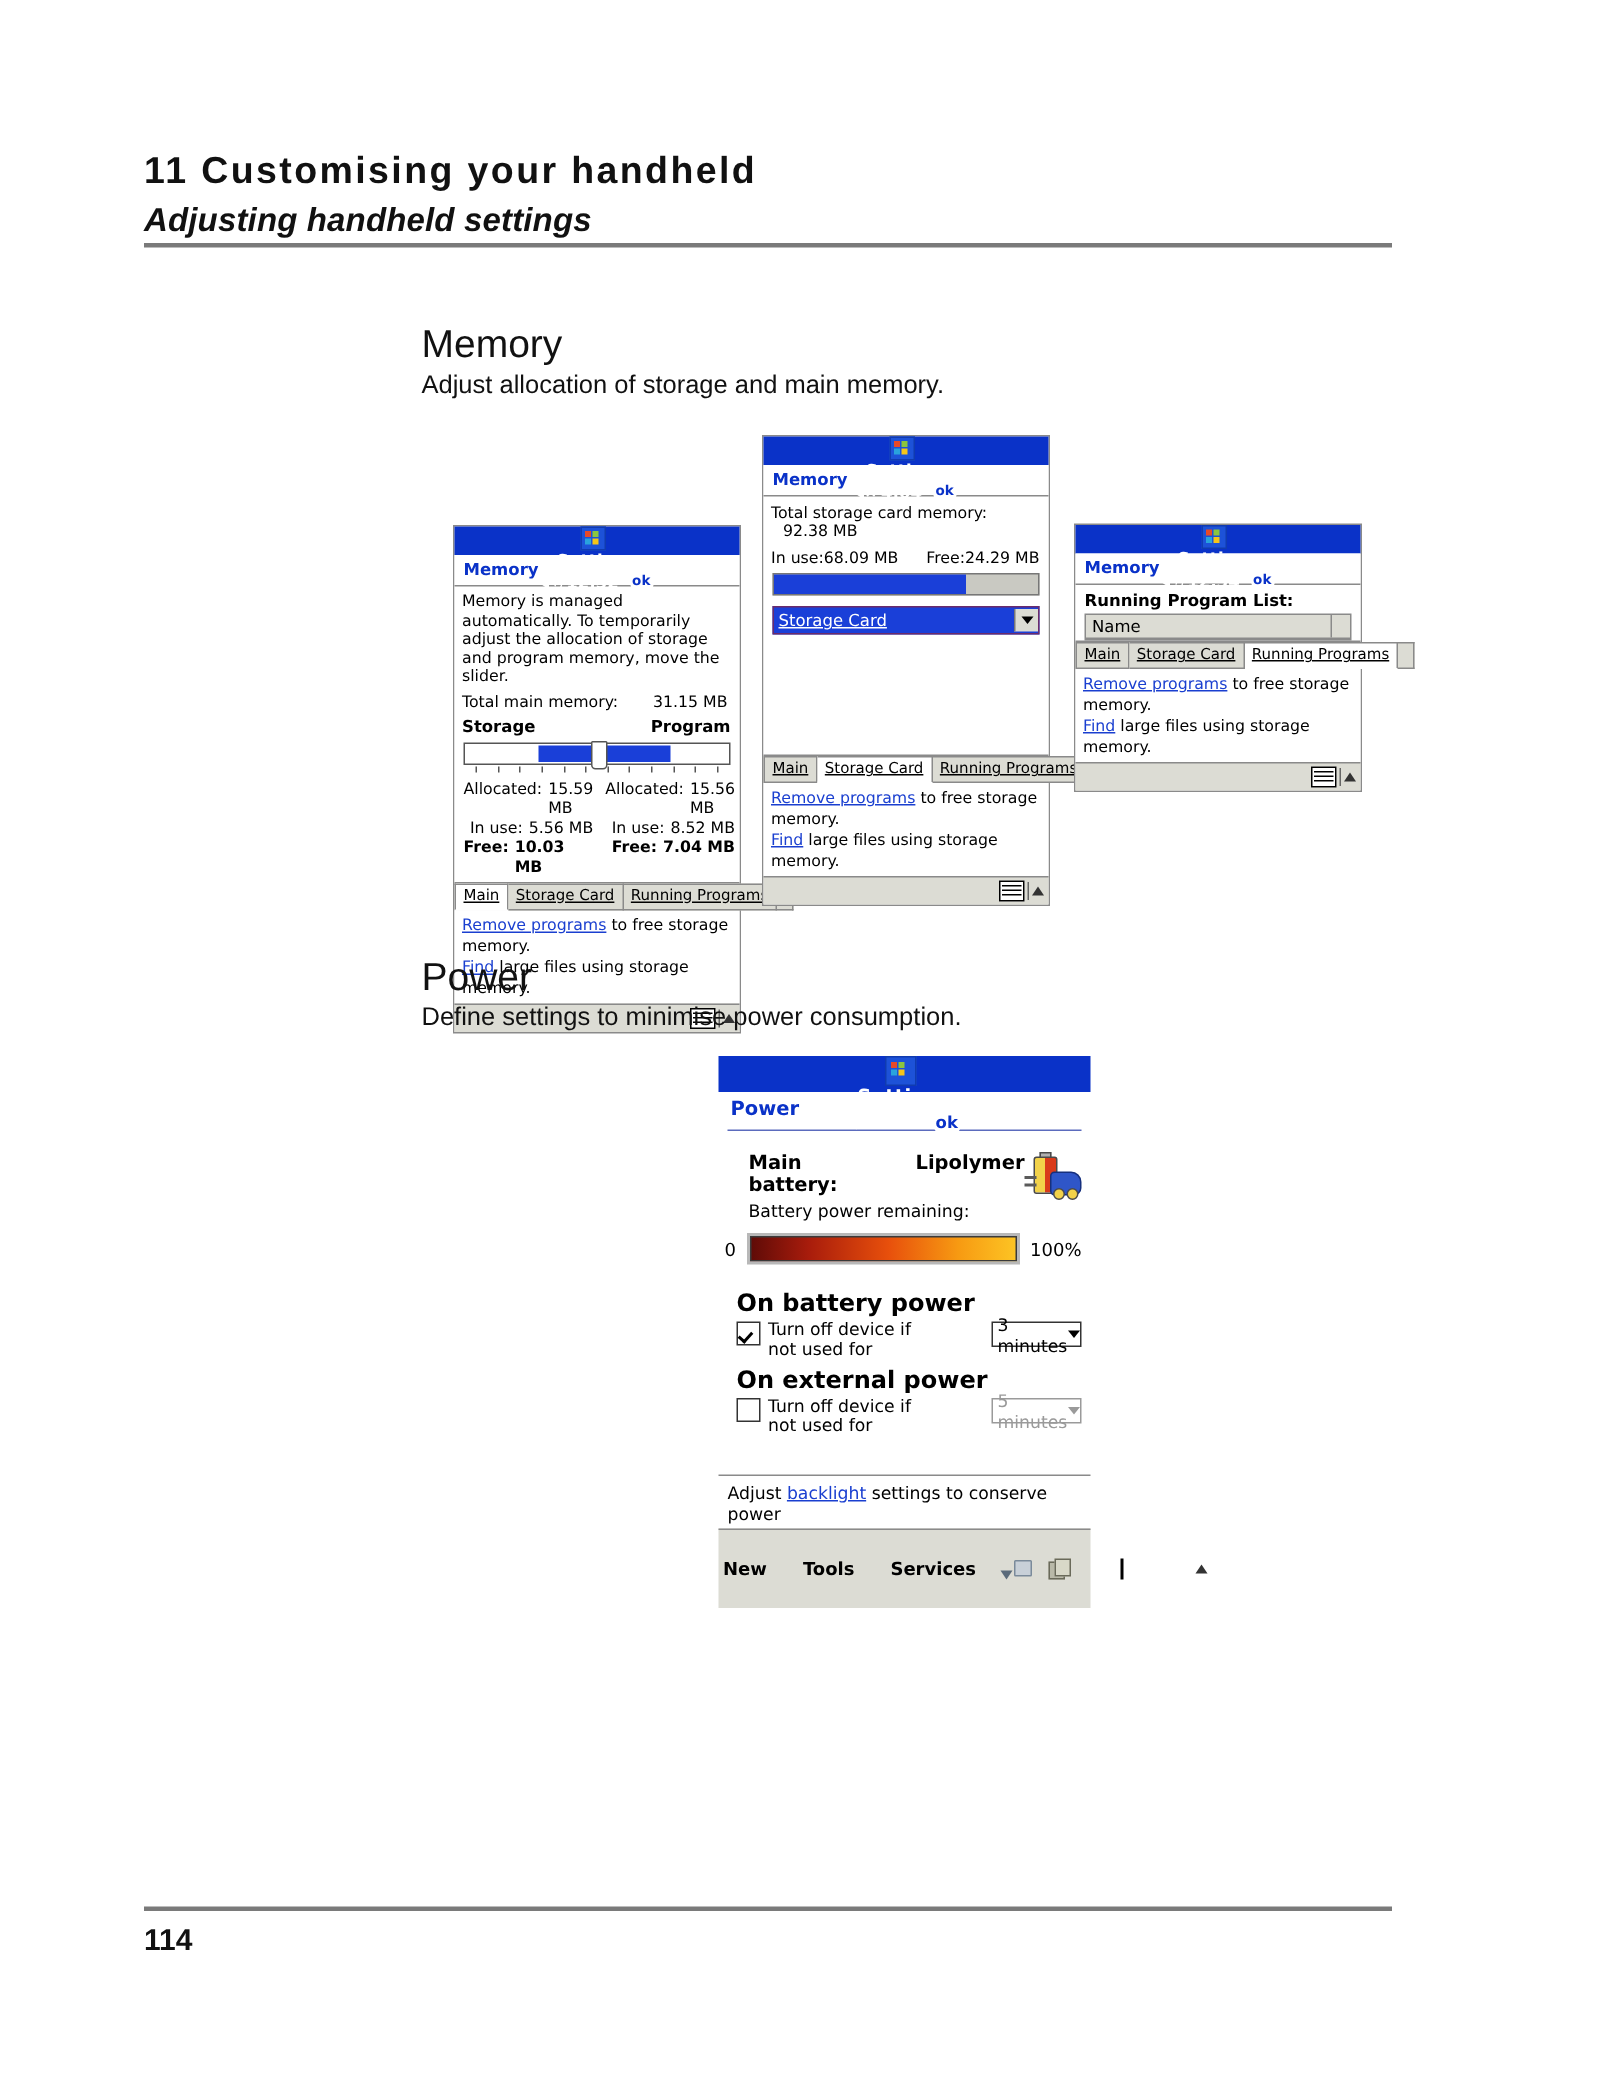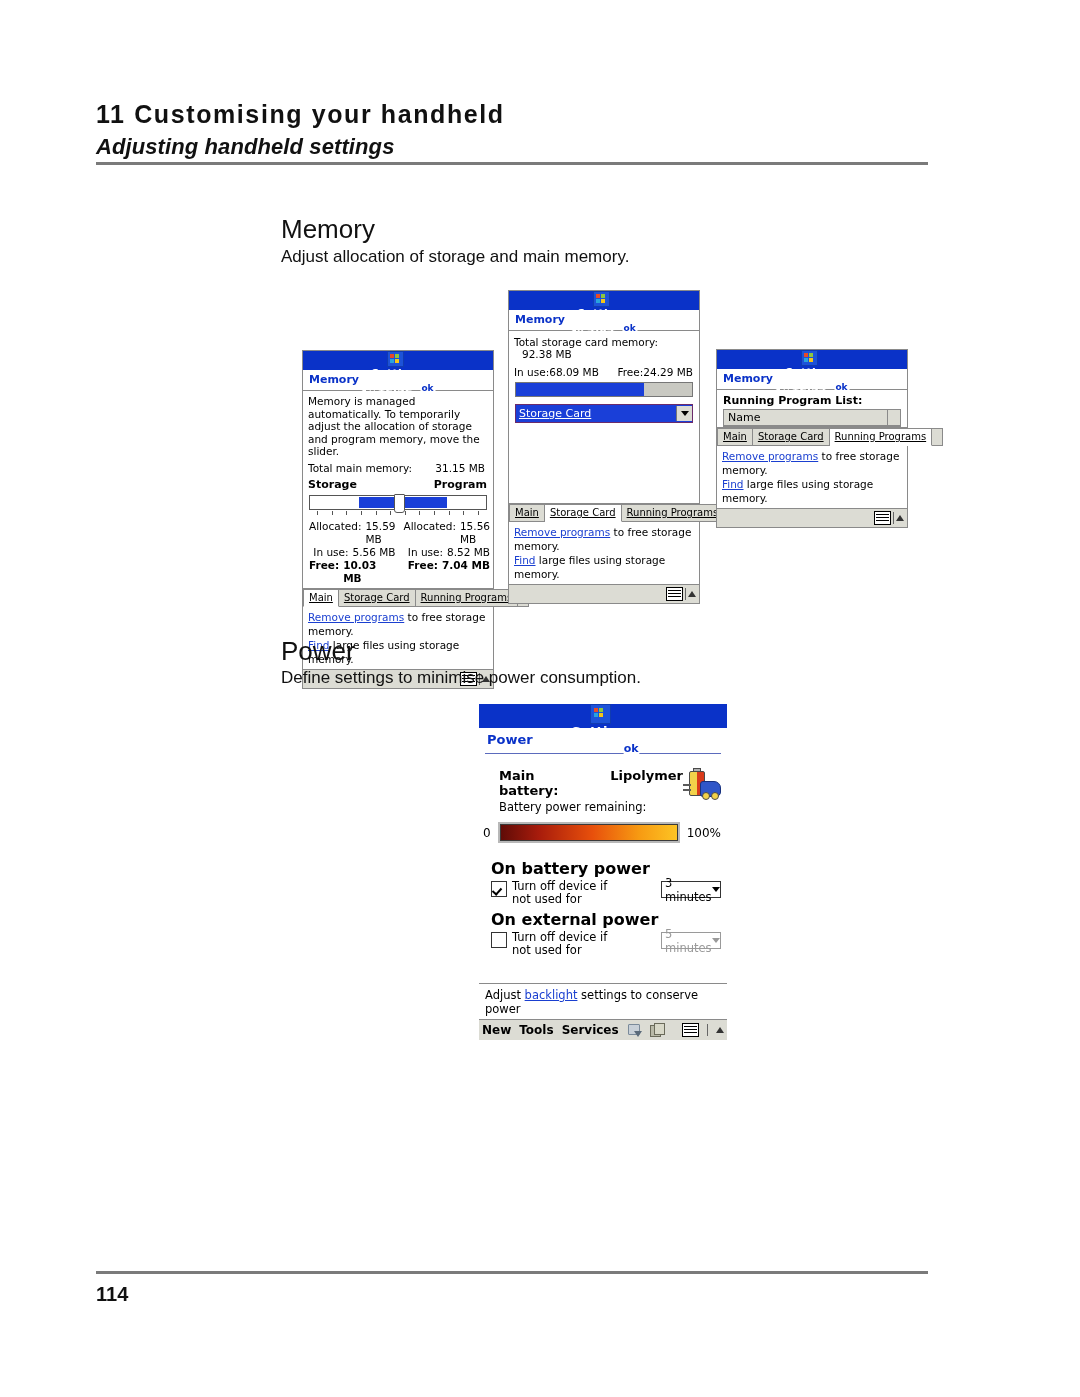--- a/index.html
+++ b/index.html
@@ -273,21 +273,21 @@
   .pw-select .sv { flex: 1 1 auto; }
   .pw-select .sa { width:0;height:0;border-left:4px solid transparent;border-right:4px solid transparent;border-top:5px solid #000; }
   .pw-select.disabled .sa { border-top-color: #9a9a9a; }
 
   .pw-adjust {
     font-size: 11.5px; padding: 4px 6px 3px 6px; border-top: 1px solid #8a8a8a;
     margin-top: 26px; background:#fff;
   }
   .pw-menubar {
     height: 20px; background: #dcdcd4; border-top: 1px solid #8a8a8a;
-    display:flex; align-items:center; padding: 0 3px; gap: 8px;
+    display:flex; align-items:center; padding: 16px 3px; gap: 24px;
     font-size: 12px; font-weight: bold;
   }
   .pw-menubar .spacer { flex: 1 1 auto; }
   .mi-icon { width: 15px; height: 14px; position: relative; }
   .mi-icon .scr {
     position:absolute; left:1px; top:1px; width:10px; height:9px;
     border:1.5px solid #7a8a9a; background:#c8d0d8; border-radius:1px;
   }
   .mi-icon .arw {
     position:absolute; right:0px; bottom:0px; width:0;height:0;

